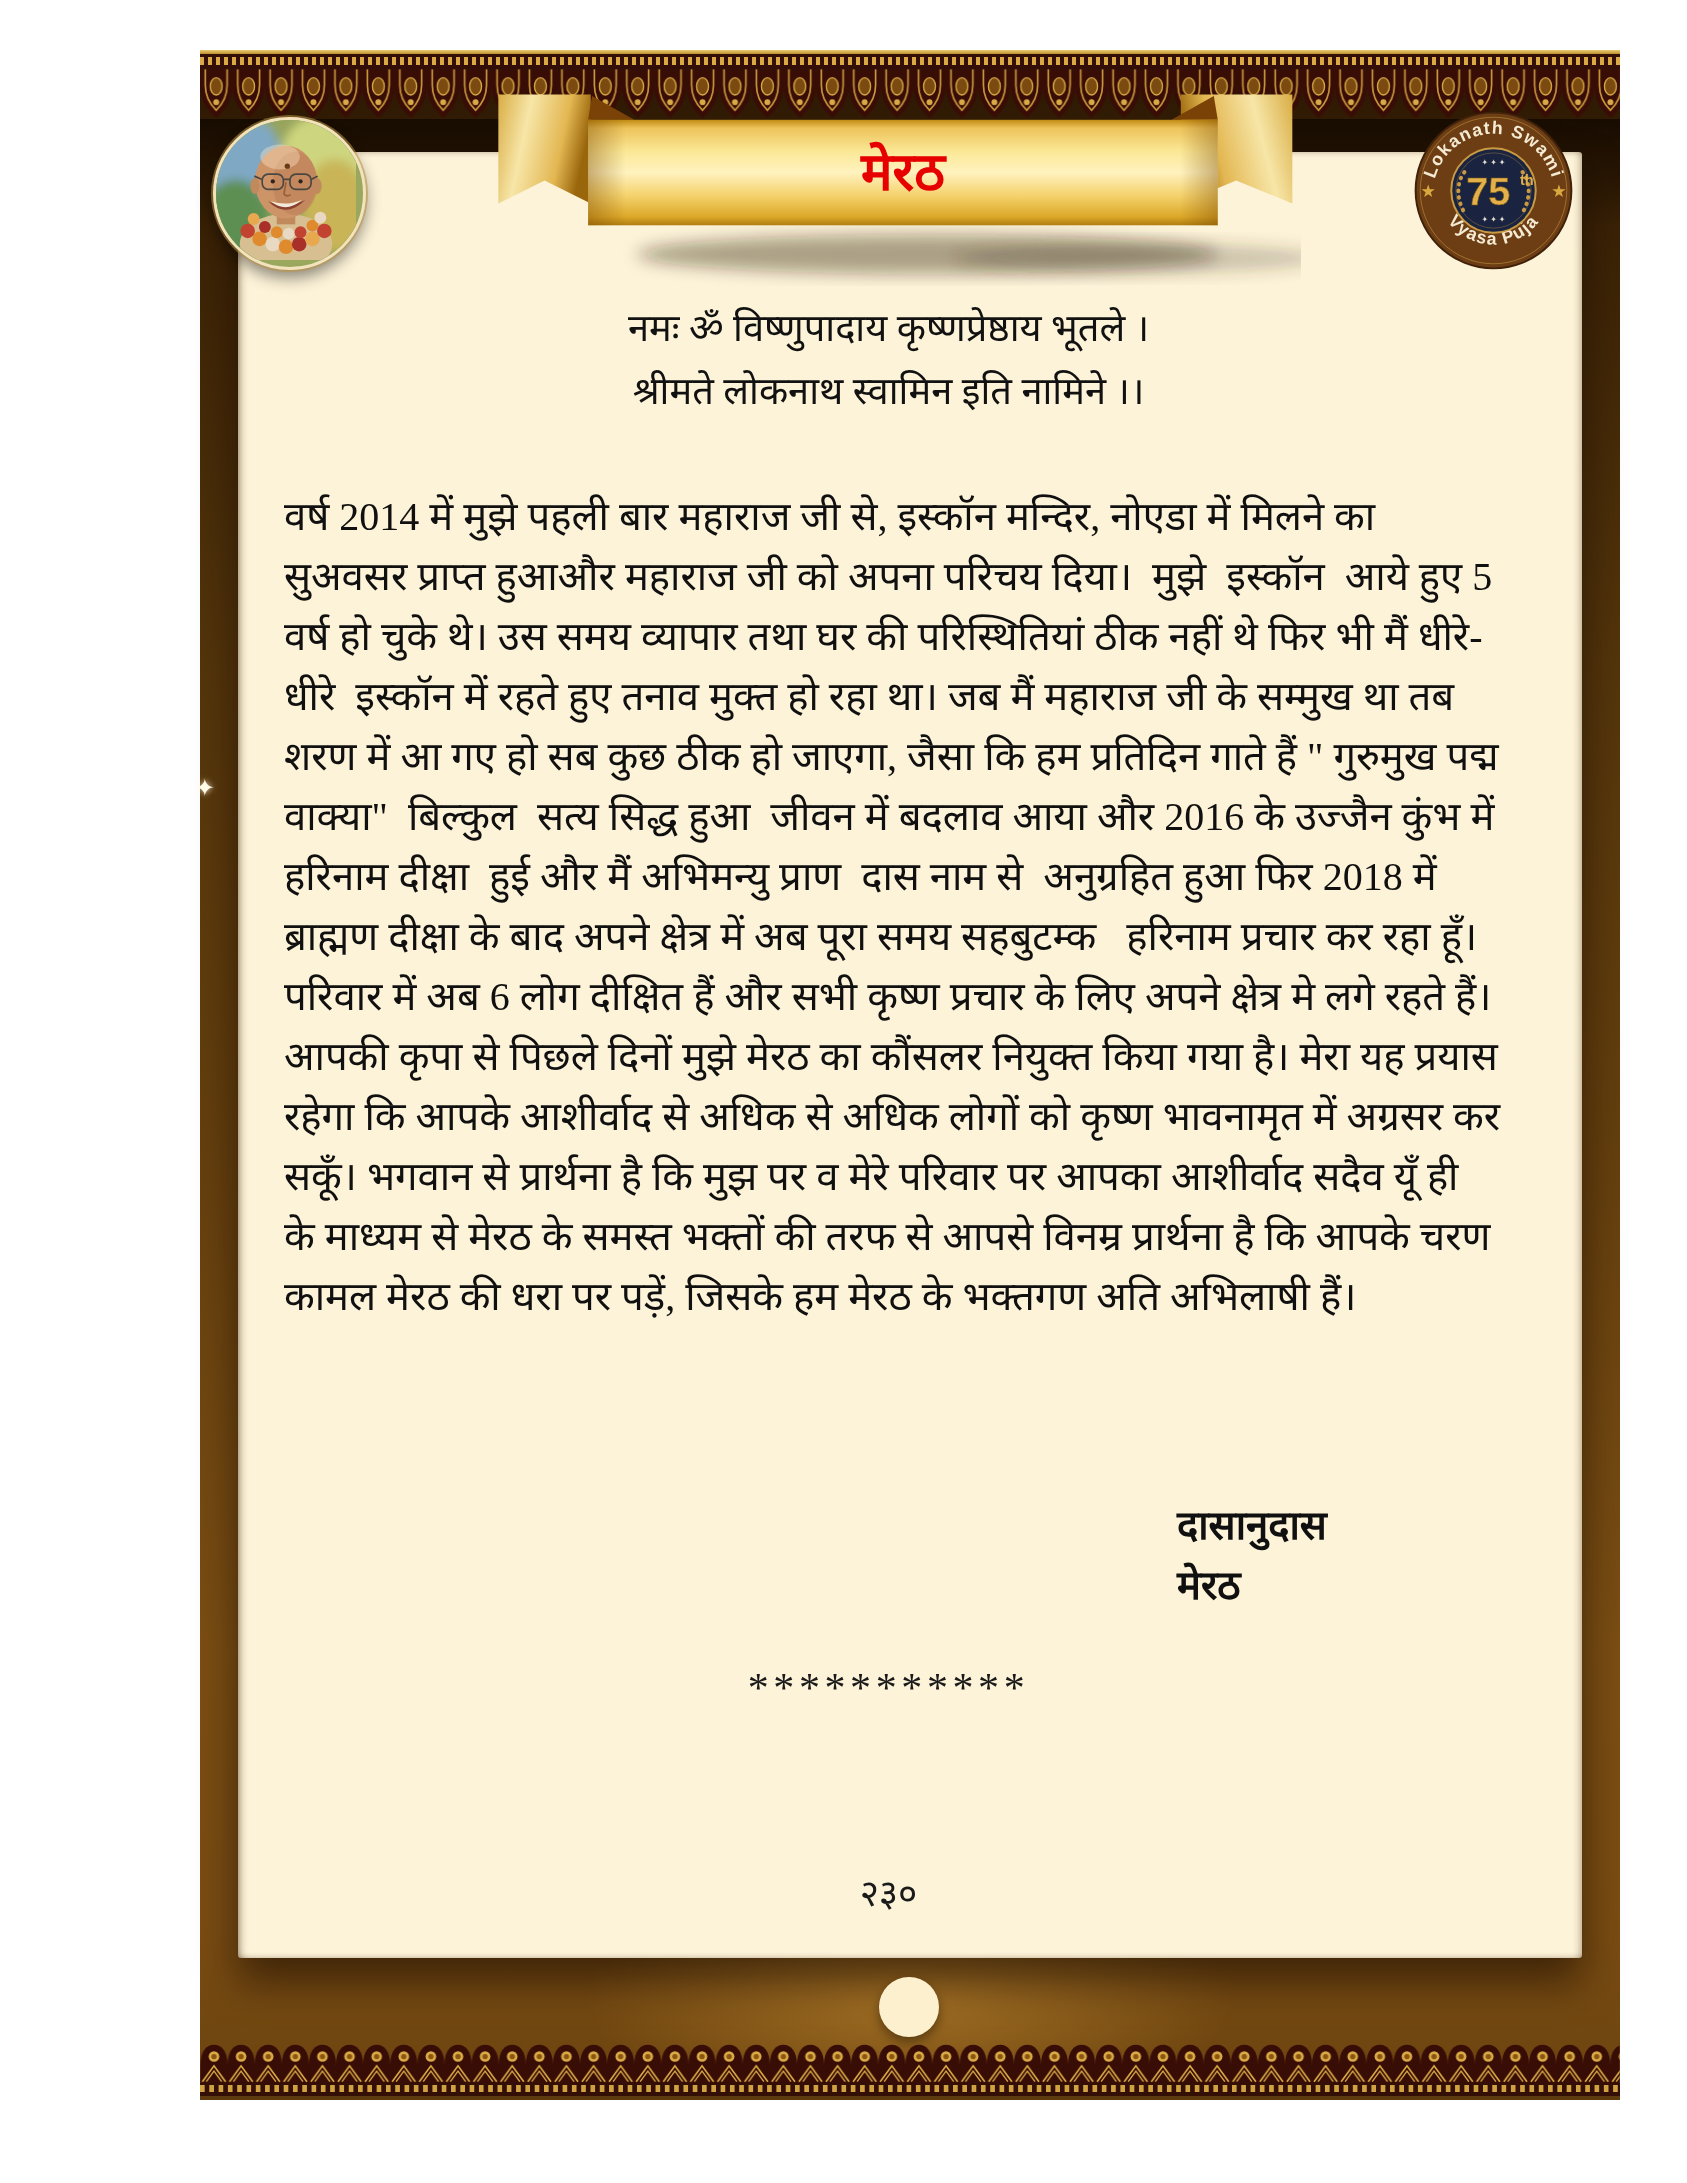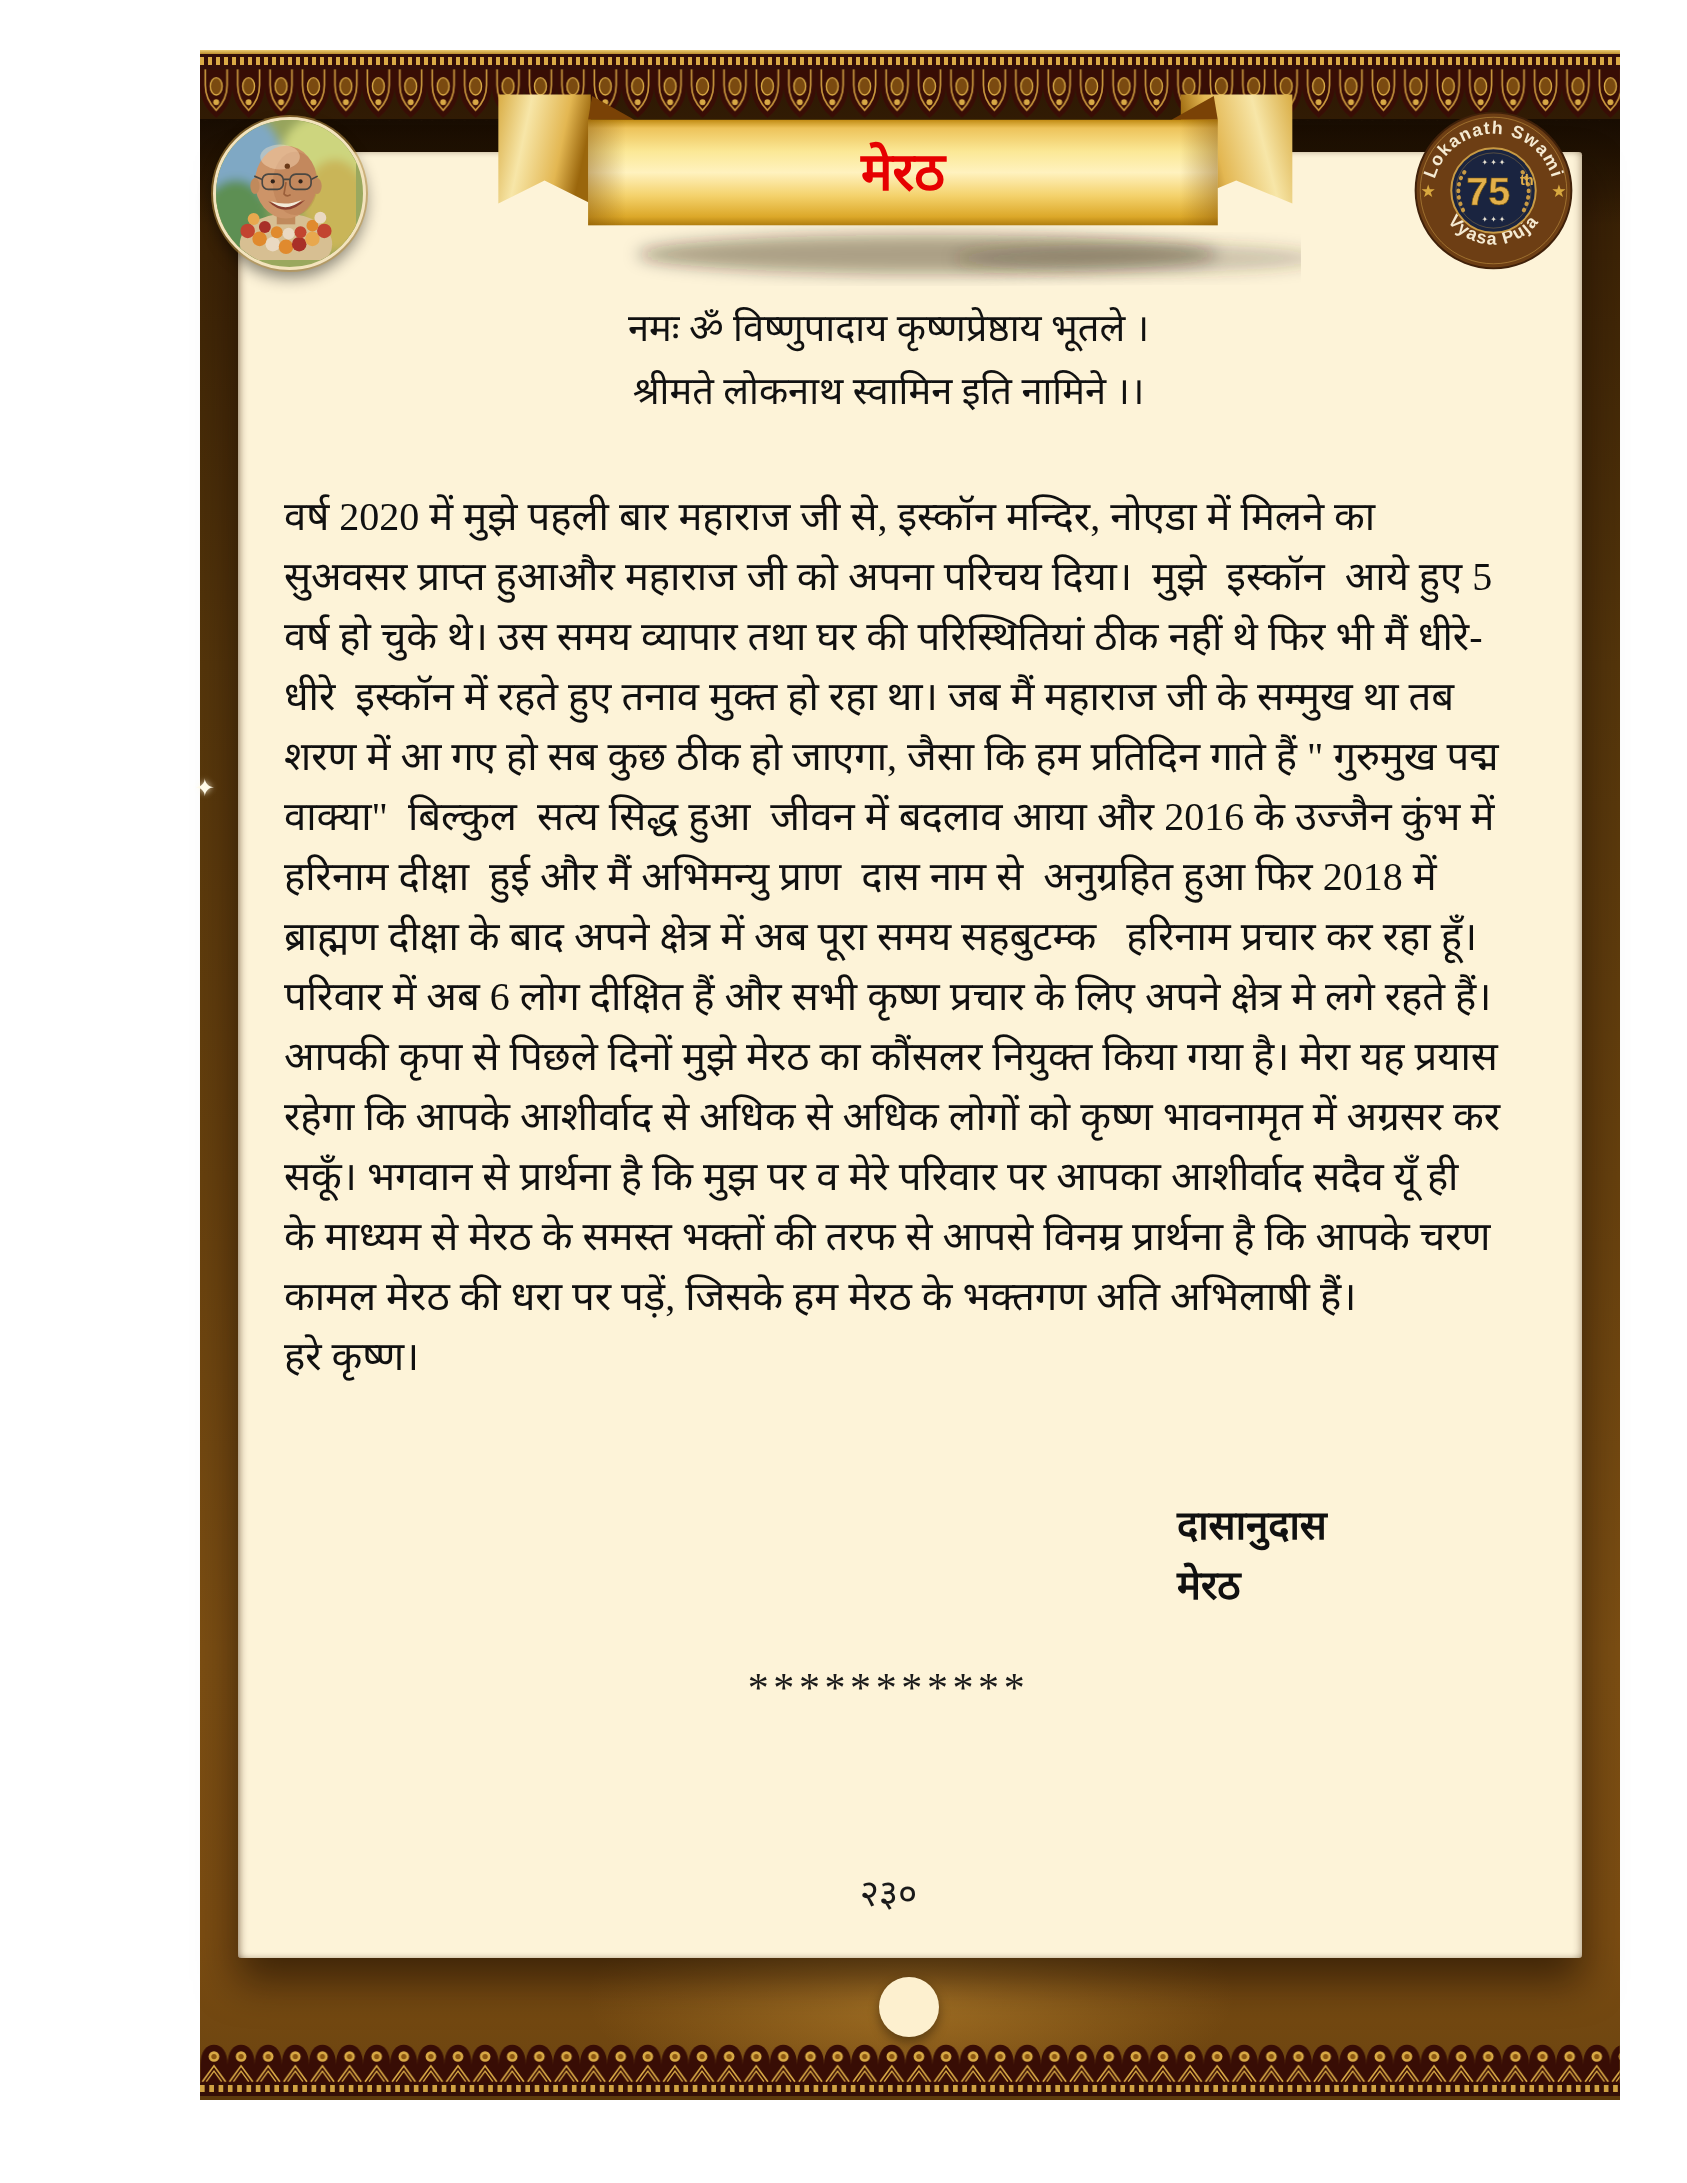--- a/index.html
+++ b/index.html
@@ -74,35 +74,34 @@
     </div>
 
     <div class="header-shade"></div>
 
     <div class="panel"></div>
 
     <div class="center-col verse" style="top:259px;">नमः ॐ विष्णुपादाय कृष्णप्रेष्ठाय भूतले ।</div>
     <div class="center-col verse" style="top:322px;">श्रीमते लोकनाथ स्वामिन इति नामिने ।।</div>
 
     <div class="para">
-      <div class="para-line">वर्ष 2020 में मुझे पहली बार महाराज जी से, इस्कॉन मन्दिर, नोएडा में मिलने का</div>
+      <div class="para-line">वर्ष 2014 में मुझे पहली बार महाराज जी से, इस्कॉन मन्दिर, नोएडा में मिलने का</div>
       <div class="para-line">सुअवसर प्राप्त हुआऔर महाराज जी को अपना परिचय दिया।  मुझे  इस्कॉन  आये हुए 5</div>
       <div class="para-line">वर्ष हो चुके थे। उस समय व्यापार तथा घर की परिस्थितियां ठीक नहीं थे फिर भी मैं धीरे-</div>
       <div class="para-line">धीरे  इस्कॉन में रहते हुए तनाव मुक्त हो रहा था। जब मैं महाराज जी के सम्मुख था तब</div>
       <div class="para-line">शरण में आ गए हो सब कुछ ठीक हो जाएगा, जैसा कि हम प्रतिदिन गाते हैं " गुरुमुख पद्म</div>
       <div class="para-line">वाक्या"  बिल्कुल  सत्य सिद्ध हुआ  जीवन में बदलाव आया और 2016 के उज्जैन कुंभ में</div>
       <div class="para-line">हरिनाम दीक्षा  हुई और मैं अभिमन्यु प्राण  दास नाम से  अनुग्रहित हुआ फिर 2018 में</div>
       <div class="para-line">ब्राह्मण दीक्षा के बाद अपने क्षेत्र में अब पूरा समय सहबुटम्क   हरिनाम प्रचार कर रहा हूँ।</div>
       <div class="para-line">परिवार में अब 6 लोग दीक्षित हैं और सभी कृष्ण प्रचार के लिए अपने क्षेत्र मे लगे रहते हैं।</div>
       <div class="para-line">आपकी कृपा से पिछले दिनों मुझे मेरठ का कौंसलर नियुक्त किया गया है। मेरा यह प्रयास</div>
       <div class="para-line">रहेगा कि आपके आशीर्वाद से अधिक से अधिक लोगों को कृष्ण भावनामृत में अग्रसर कर</div>
       <div class="para-line">सकूँ। भगवान से प्रार्थना है कि मुझ पर व मेरे परिवार पर आपका आशीर्वाद सदैव यूँ ही</div>
       <div class="para-line">के माध्यम से मेरठ के समस्त भक्तों की तरफ से आपसे विनम्र प्रार्थना है कि आपके चरण</div>
       <div class="para-line">कामल मेरठ की धरा पर पड़ें, जिसके हम मेरठ के भक्तगण अति अभिलाषी हैं।</div>
-      <div class="para-line">हरे कृष्ण।</div>
     </div>
 
     <div class="signature">
       <div class="sig-line">दासानुदास</div>
       <div class="sig-line">मेरठ</div>
     </div>
 
     <div class="center-col separator">***********</div>
     <div class="center-col pageno">२३०</div>
 

